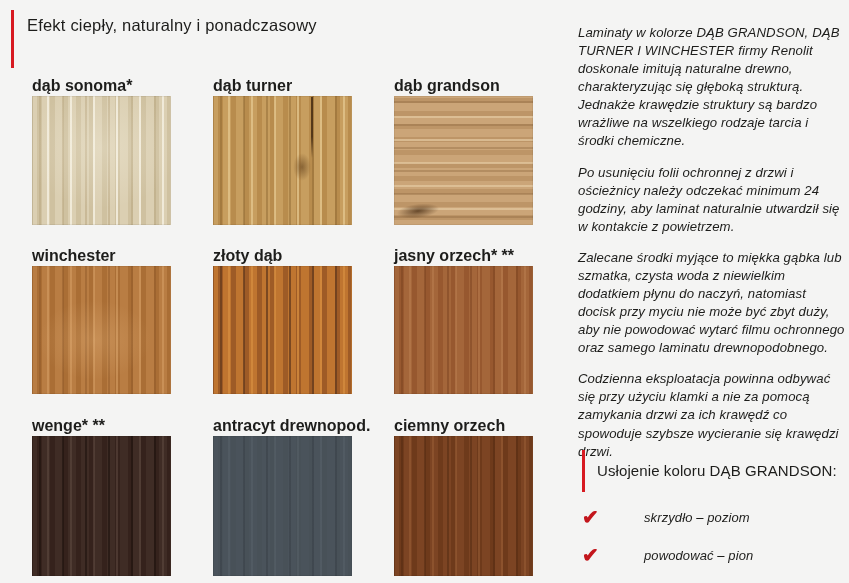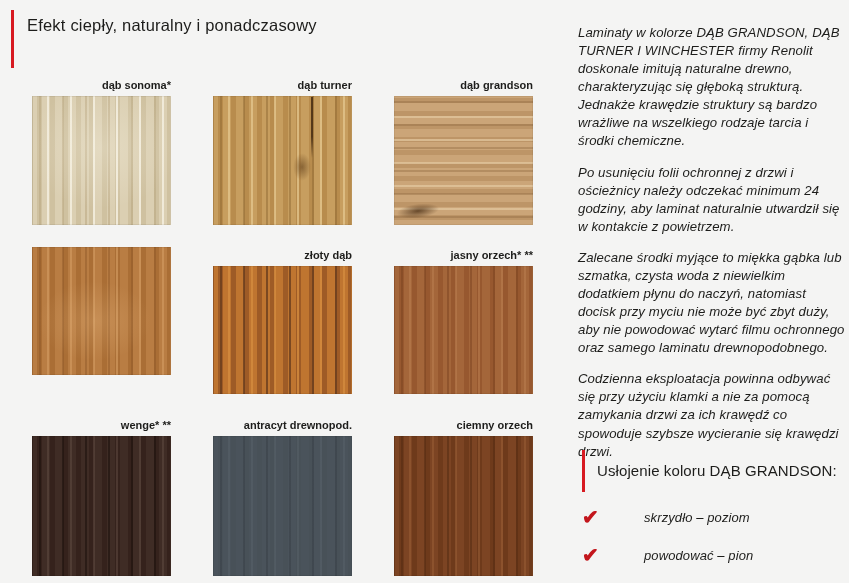--- a/index.html
+++ b/index.html
@@ -19,21 +19,21 @@
   .title { font-size:17px; font-weight:bold; letter-spacing:.4px; }
   .subtitle { font-size:16.5px; font-weight:400; margin-top:4px; letter-spacing:.2px; }
 
   
   .grid { position:absolute; left:32px; top:77px; width:501px; }
   .grid-row { display:flex; gap:42px; }
   .grid-row.r2 { margin-top:22px; }
   .grid-row.r3 { margin-top:23px; }
   .cell { width:139px; }
   .cell-label {
-    text-align:right; font-weight:bold; font-size:11px;
+    text-align:left; font-weight:bold; font-size:16px;
     height:17px; line-height:17px; margin-bottom:2px; white-space:nowrap;
   }
   .swatch {
     position:relative; width:139px; overflow:hidden;
     border:1px solid rgba(0,0,0,.06);
     background:
       repeating-linear-gradient(var(--ga,90deg),
         transparent 0 6px, var(--sd) 6px 8px,
         transparent 8px 14px, var(--sl) 14px 16px, transparent 16px 23px),
       repeating-linear-gradient(var(--ga,90deg),
@@ -104,20 +104,21 @@
       <div class="cell-label">dąb turner</div>
       <div class="swatch sw-turner" style="--base: #c79e5f; --mid: #b88c4d; --sd: rgba(138,100,48,0.45); --sl: rgba(226,196,140,0.8);"></div>
     </div>
     <div class="cell">
       <div class="cell-label">dąb grandson</div>
       <div class="swatch sw-h sw-grandson" style="--base: #cba578; --mid: #bd9567; --sd: rgba(143,105,63,0.4); --sl: rgba(226,199,158,0.75);"></div>
     </div>
   </div>
   <div class="grid-row r2">
     <div class="cell">
+      <div class="cell-label">winchester</div>
       <div class="swatch sw-winchester" style="--base: #b97d43; --mid: #aa6e35; --sd: rgba(140,86,38,0.45); --sl: rgba(208,152,94,0.7);"></div>
     </div>
     <div class="cell">
       <div class="cell-label">złoty dąb</div>
       <div class="swatch" style="--base: #bf7530; --mid: #9e5b26; --sd: rgba(100,58,28,0.75); --sl: rgba(212,140,62,0.8);"></div>
     </div>
     <div class="cell">
       <div class="cell-label">jasny orzech* **</div>
       <div class="swatch" style="--base: #a4663a; --mid: #97582f; --sd: rgba(122,66,32,0.5); --sl: rgba(183,122,77,0.65);"></div>
     </div>

